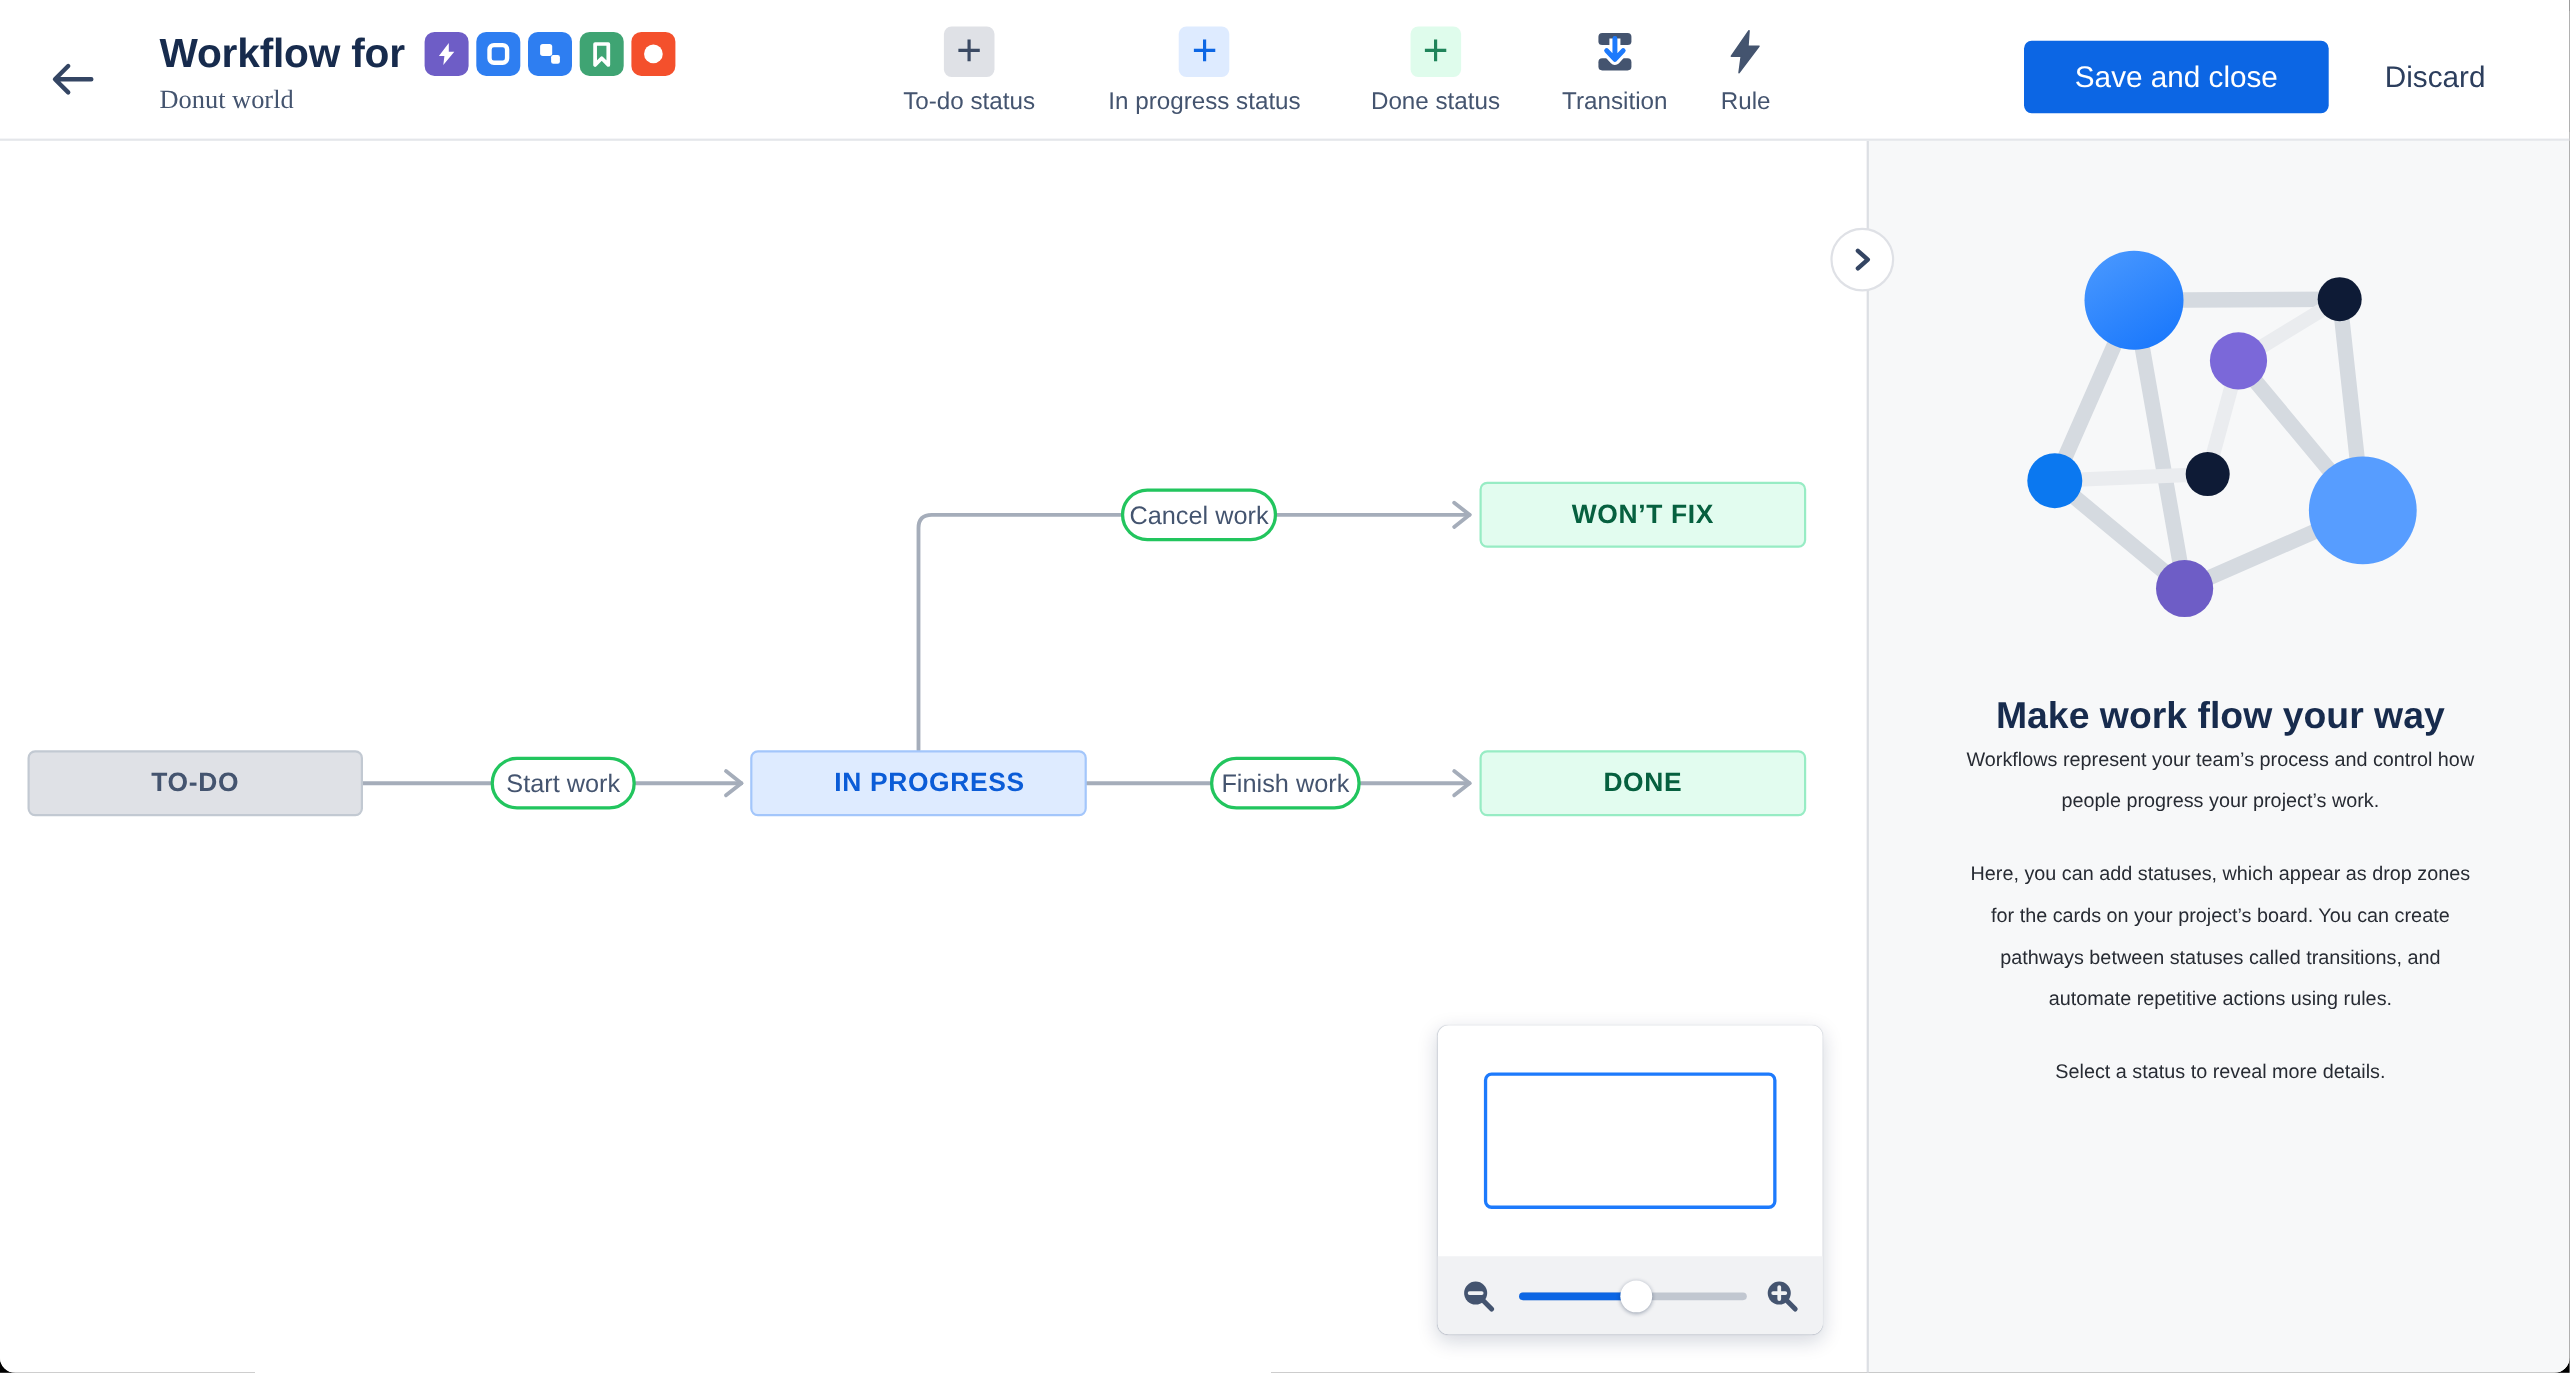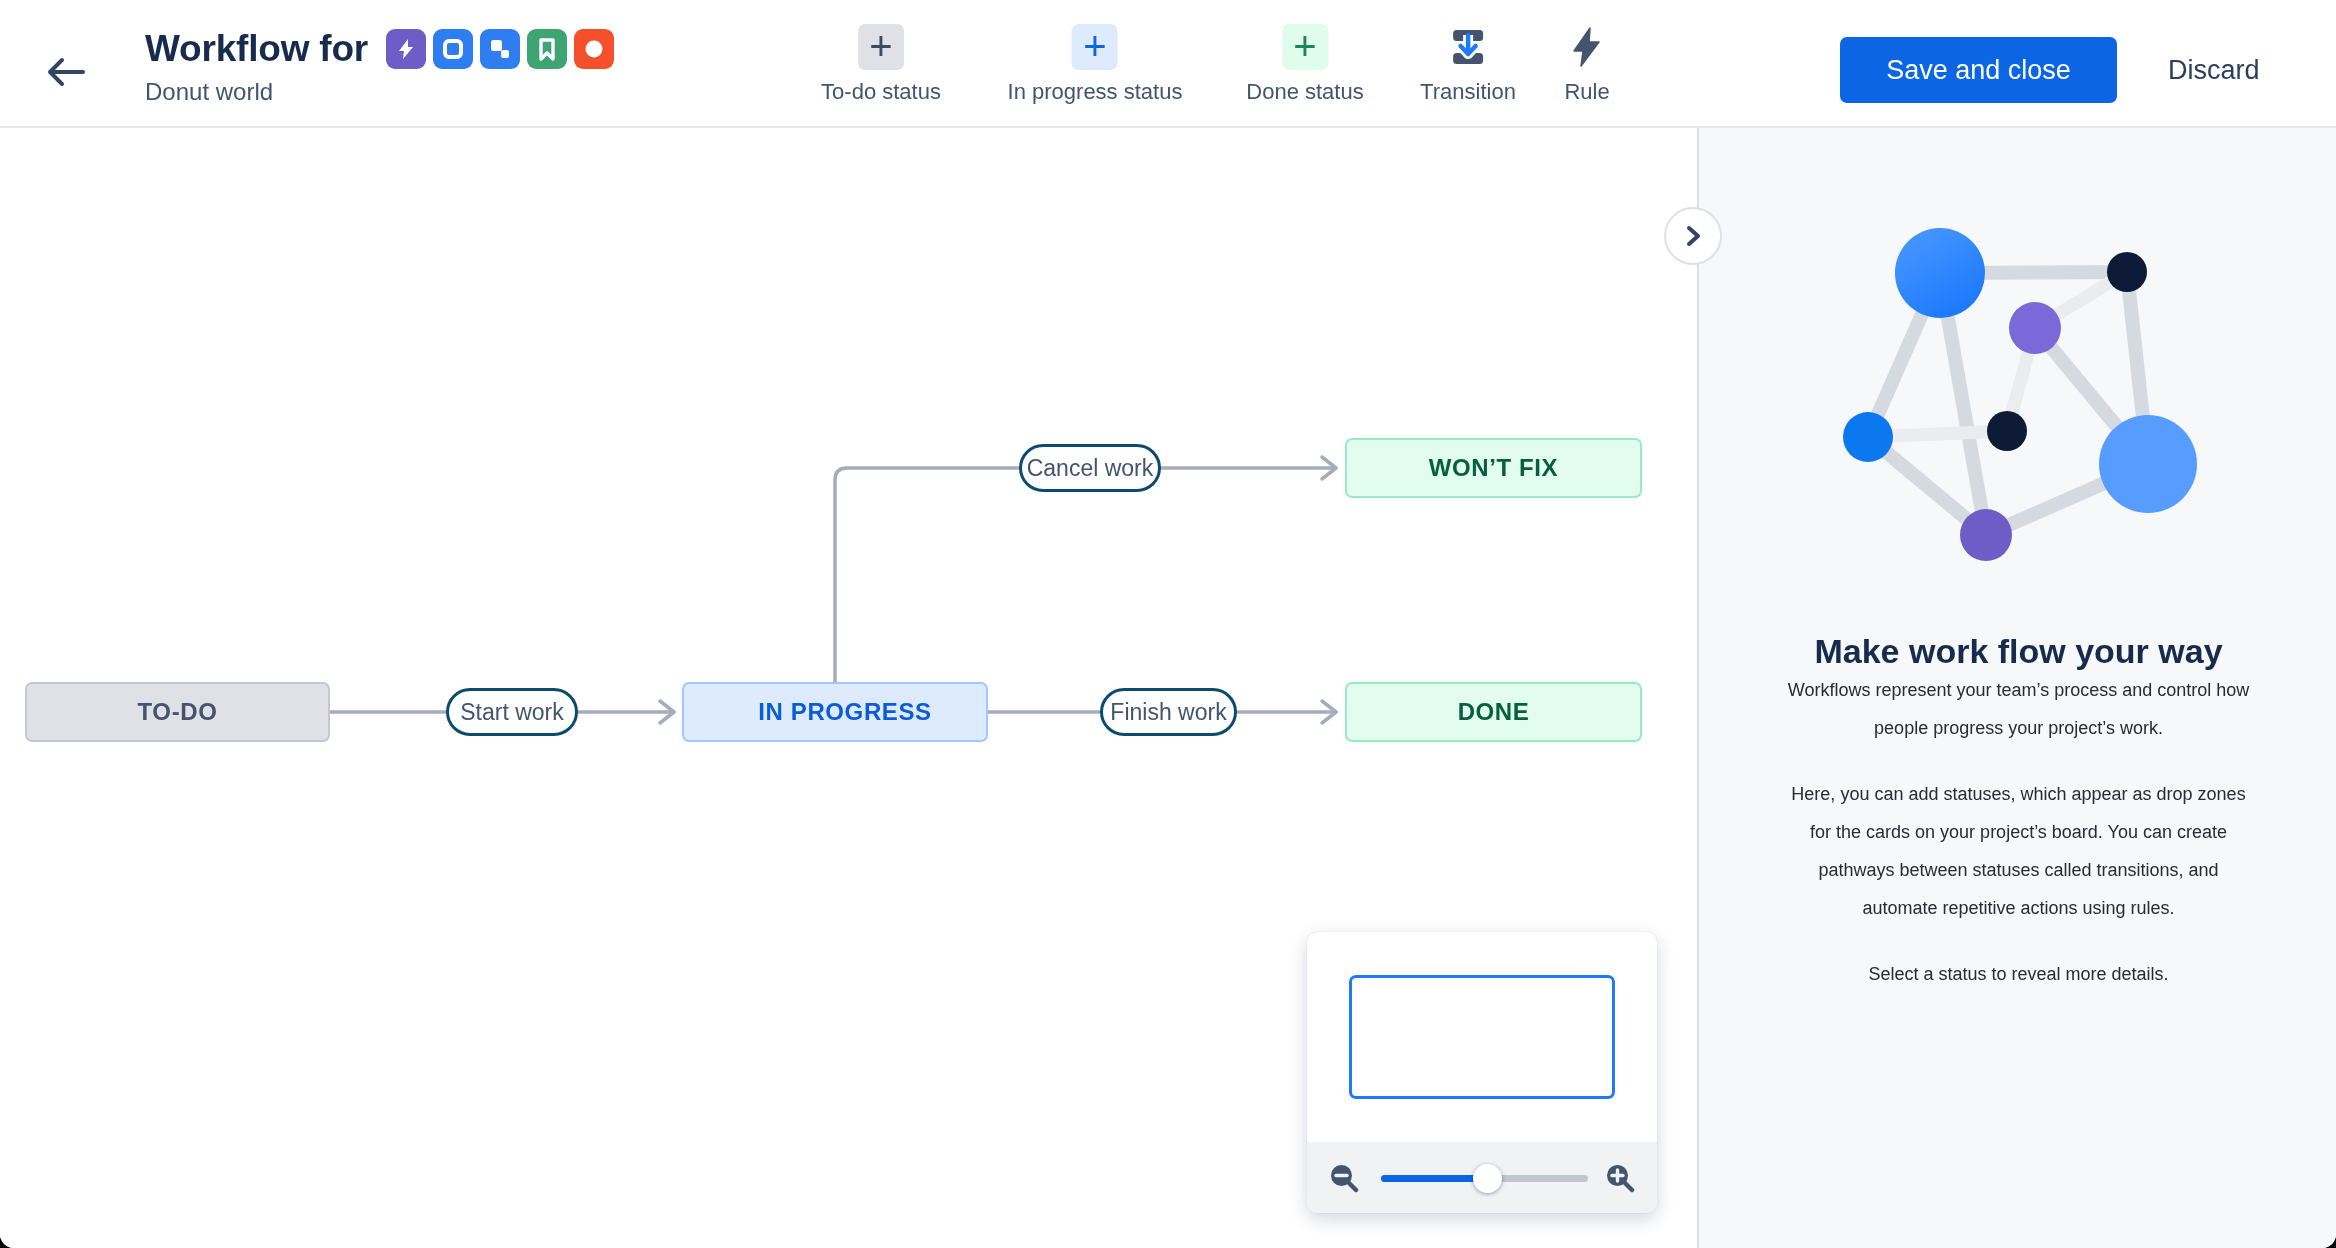--- a/index.html
+++ b/index.html
@@ -10,21 +10,21 @@
 
   
   #header { position:absolute; left:0; top:10px; width:2336px; height:118px; background:#fff;
             border-bottom:2px solid #E4E6EA; z-index:5; }
   #back-btn { position:absolute; left:44px; top:40px; width:44px; height:44px; cursor:pointer; }
   #title-block { position:absolute; left:145px; top:18px; }
   #title-row { display:flex; align-items:center; gap:10px; }
   #page-title { font-size:37px; font-weight:bold; color:#172B4D; letter-spacing:-0.2px; }
   .type-icons { display:flex; gap:7px; margin-left:8px; }
   .ticon { width:40px; height:40px; border-radius:9px; display:flex; align-items:center; justify-content:center; }
-  #subtitle { font-size:24px; color:#44546F; margin-top:8px; }
+  #subtitle { font-size:24px; color:#44546F; margin-top:8px;font-family:Liberation Serif, serif; }
 
   .tb { position:absolute; top:14px; transform:translateX(-50%); display:flex; flex-direction:column;
         align-items:center; gap:9px; cursor:pointer; }
   .tb .ic { width:46px; height:46px; border-radius:7px; display:flex; align-items:center; justify-content:center; }
   .tb .plus { font-size:40px; font-weight:500; line-height:40px; margin-top:-3px; }
   .tb .lbl { font-size:22px; color:#44546F; white-space:nowrap; }
   .ic.todo-ic { background:#DFE1E6; color:#3B4A63; }
   .ic.inprog-ic { background:#DEEBFF; color:#0C66E4; }
   .ic.done-ic { background:#DFFCEC; color:#1F845A; }
 
@@ -39,21 +39,21 @@
   #canvas { position:absolute; left:0; top:0; width:1697px; height:1128px; background:#fff; }
 
   .status { position:absolute; height:60px; border-radius:7px; display:flex; align-items:center;
             justify-content:center; font-weight:bold; font-size:24px; letter-spacing:0.6px;
             border:2.5px solid transparent; cursor:pointer; }
   .status.cat-todo { background:#DFE1E6; border-color:#C2C9D2; color:#44546F; }
   .status.cat-inprogress { background:#DEEBFF; border-color:#A3C6FB; color:#0B5CD7;padding-left:20px; }
   .status.cat-done { background:#E2FCEF; border-color:#97ECC4; color:#06603F; }
 
   .transition-pill { position:absolute; height:48px; border-radius:24px; background:#fff;
-                     border:3px solid #0c4a6e; color:#44546F; font-size:23px; display:flex;
+                     border:3px solid #22c55e; color:#44546F; font-size:23px; display:flex;
                      align-items:center; justify-content:center; white-space:nowrap; cursor:pointer;text-align:center; }
 
   #minimap { position:absolute; left:1307px; top:812px; width:350px; height:281px; background:#fff;
              border-radius:10px; box-shadow:0 6px 18px rgba(9,30,66,0.18), 0 0 1px rgba(9,30,66,0.2); }
   #minimap-viewport { position:absolute; left:42px; top:43px; width:266px; height:124px;
                       border:3.5px solid #1D7AFC; border-radius:7px; cursor:grab; }
   #minimap-controls { position:absolute; left:0; top:210px; width:350px; height:71px; background:#F1F2F4;
                       border-radius:0 0 10px 10px; }
   .zoom-ic { position:absolute; top:21px; width:30px; height:30px; cursor:pointer; }
   #zoom-out-icon { left:22px; }

